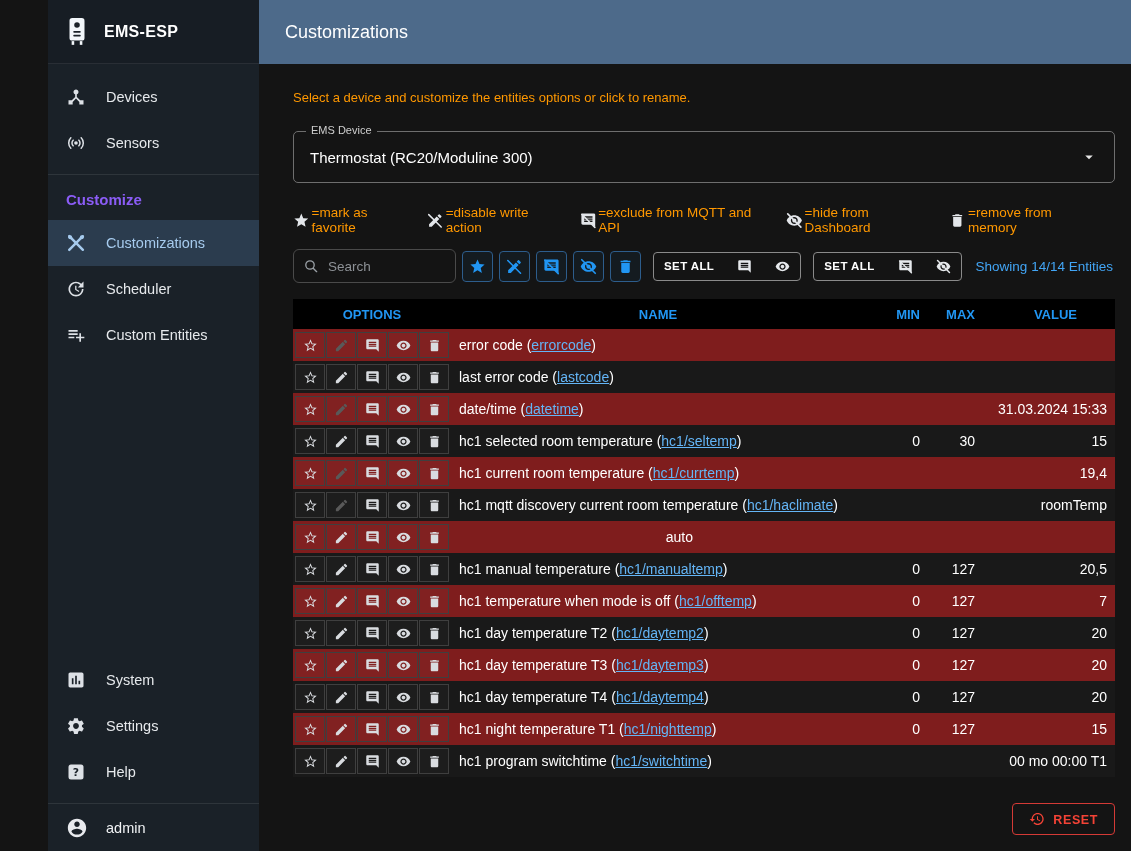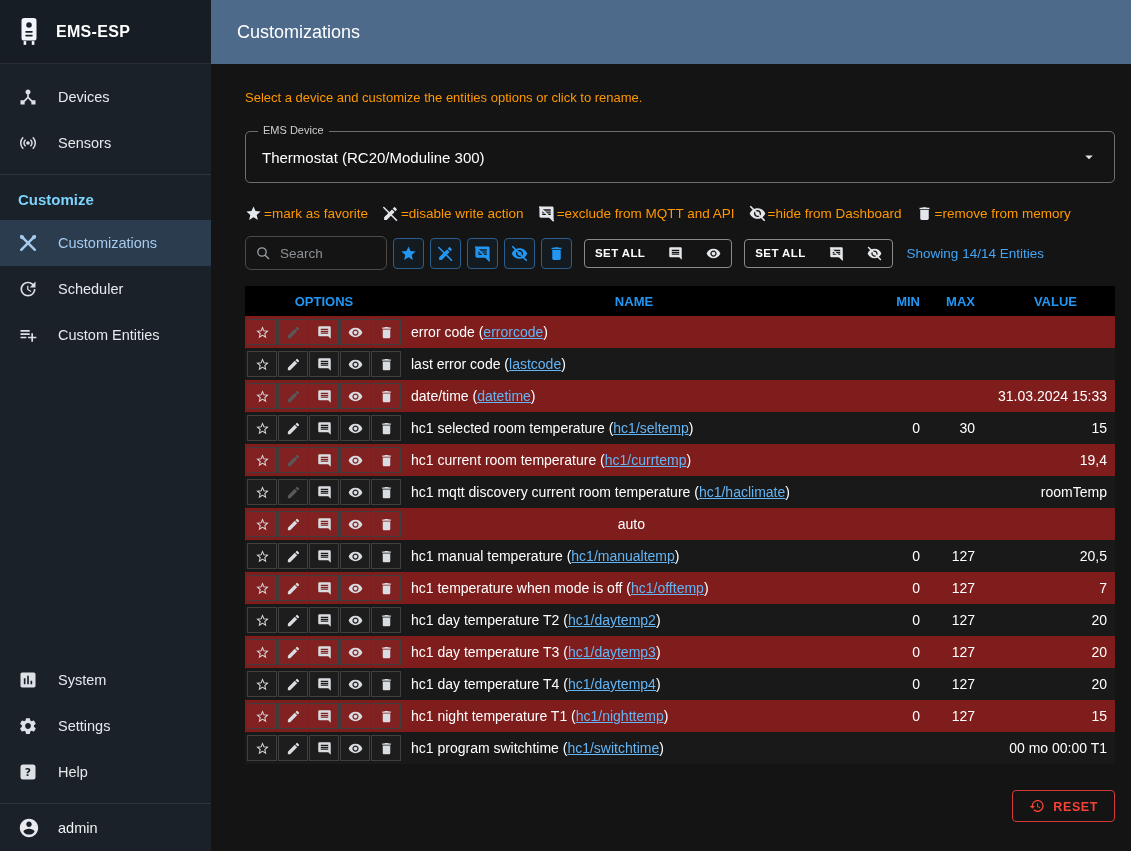--- a/index.html
+++ b/index.html
@@ -5,33 +5,33 @@
   * { box-sizing: border-box; }
   html,body { margin:0; padding:0; }
   body {
     width:1131px; height:851px; overflow:hidden;
     background:#141414; color:#fff;
     font-family:"Liberation Sans", sans-serif;
   }
   .app { display:flex; height:100%; }
 
   
-  .sidebar { width:211px; flex-shrink:0; background:#1a2128; display:flex; flex-direction:column; }
+  .sidebar { width:211px; flex-shrink:0; background:#1a2128; display:flex; flex-direction:column;margin-left:48px; }
   .logo-row { height:64px; display:flex; align-items:center; gap:14px; padding:0 16px;
               background:#171d24; border-bottom:1px solid rgba(255,255,255,.08); }
   .logo-row .appname { font-size:16px; font-weight:bold; letter-spacing:.3px; }
   .logo-icon { width:26px; height:30px; }
   .navlist { padding-top:10px; }
   .nav-item { height:46px; display:flex; align-items:center; gap:20px; padding:0 18px;
               color:#e6e9ec; font-size:14.5px; cursor:pointer; }
   .nav-item svg { width:20px; height:20px; color:#dde1e6; flex-shrink:0; }
   .nav-item.selected { background:#2b3c4e; color:#a6cbee; }
   .nav-item.selected svg { color:#a6cbee; }
   .divider { border-top:1px solid rgba(255,255,255,.09); margin:8px 0 0; }
-  .section-label { font-size:15px; font-weight:bold; color:#7dd3fc; padding:16px 18px 12px; }
+  .section-label { font-size:15px; font-weight:bold; color:#8b5cf6; padding:16px 18px 12px; }
   .spacer { flex:1; }
   .user-row { height:48px; display:flex; align-items:center; gap:18px; padding:0 18px;
               border-top:1px solid rgba(255,255,255,.09); font-size:14.5px; color:#f0f2f4; margin-top:8px; }
   .user-row svg { width:22px; height:22px; color:#e8eaee; }
 
   
   .content { flex:1; display:flex; flex-direction:column; min-width:0; }
   .topbar { height:64px; flex-shrink:0; background:#4d6a8a; display:flex; align-items:center;
             padding:0 26px; font-size:18px; font-weight:500; color:#fff; }
   .main { flex:1; padding:26px 16px 0 34px; }
@@ -44,21 +44,21 @@
                         font-size:11px; color:#cfcfcf; }
   .device-box .dvalue { font-size:15px; color:#fff; flex:1; }
   .device-box svg { width:18px; height:18px; color:#e6e6e6; }
 
   .legend { margin-top:22px; display:flex; align-items:center; flex-wrap:nowrap;
             color:#ff9800; font-size:13.5px; }
   .legend-item { display:flex; align-items:center; margin-right:14px; }
   .legend-item svg { width:17px; height:17px; color:#e3e6ea; margin-right:2px; }
 
   .toolbar { margin-top:14px; display:flex; align-items:center; }
-  .search-wrap { position:relative; width:142px; height:34px; }
+  .search-wrap { position:relative; width:163px; height:34px; }
   .search-wrap svg { position:absolute; left:10px; top:9px; width:16px; height:16px; color:#9aa0a6; }
   .search-wrap input { width:100%; height:100%; background:transparent; border:1px solid #4a4a4a;
                        border-radius:6px; color:#fff; font-size:13.5px; padding:0 8px 0 34px;
                        font-family:"Liberation Sans", sans-serif; outline:none; }
   .search-wrap input::placeholder { color:#8d9196; }
   .tb-iconbtn { width:31px; height:31px; margin-left:6px; border:1px solid #2d5d8c; border-radius:4px;
                 background:rgba(33,150,243,.06); color:#2196f3; display:flex; align-items:center;
                 justify-content:center; cursor:pointer; padding:0; }
   .tb-iconbtn svg { width:17px; height:17px; display:block; }
   .setall-btn { margin-left:12px; height:29px; padding:0 10px; border:1px solid #8a8a8a; border-radius:4px;

